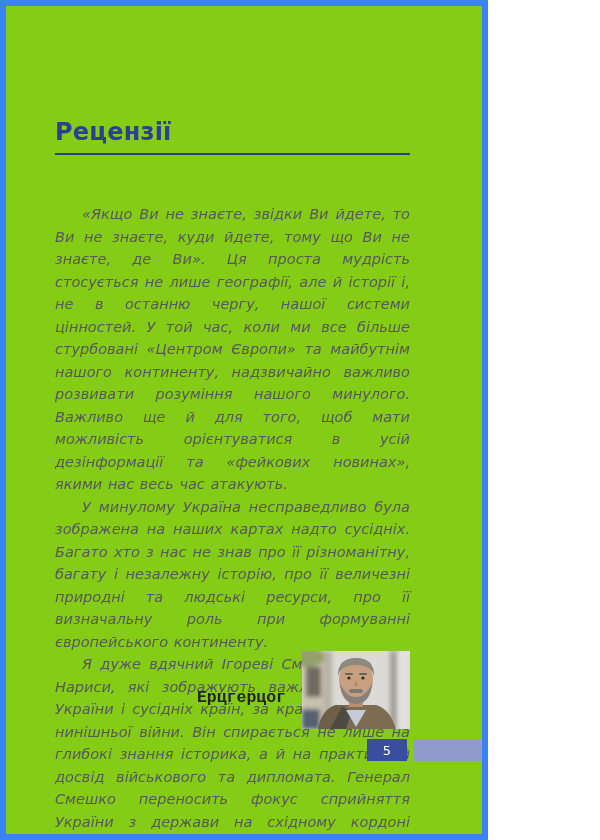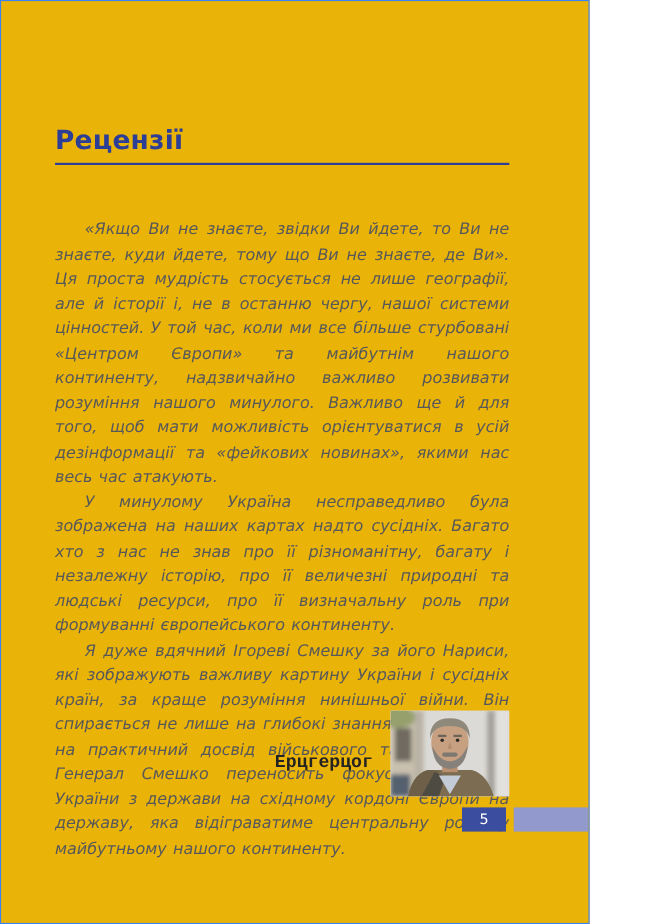--- a/index.html
+++ b/index.html
@@ -1,20 +1,20 @@
 <!DOCTYPE html>
 <html lang="uk"><head>
 <meta charset="utf-8">
 <style>
   html,body { margin:0; padding:0; background:#ffffff; }
   .page {
     position:relative;
-    width:536px; height:840px;
-    background:#eab308;
-    border:1px solid #3b82f6;
+    width:488px; height:840px;
+    background:#84cc16;
+    border:6px solid #3b82f6;
     box-sizing:border-box;
     overflow:hidden;
     font-family:"DejaVu Sans", sans-serif;
   }
   .heading-wrap {
     position:absolute; left:49px; right:72px; top:112px;
   }
   h1.page-title {
     margin:0;
     font-size:24px; font-weight:bold;

